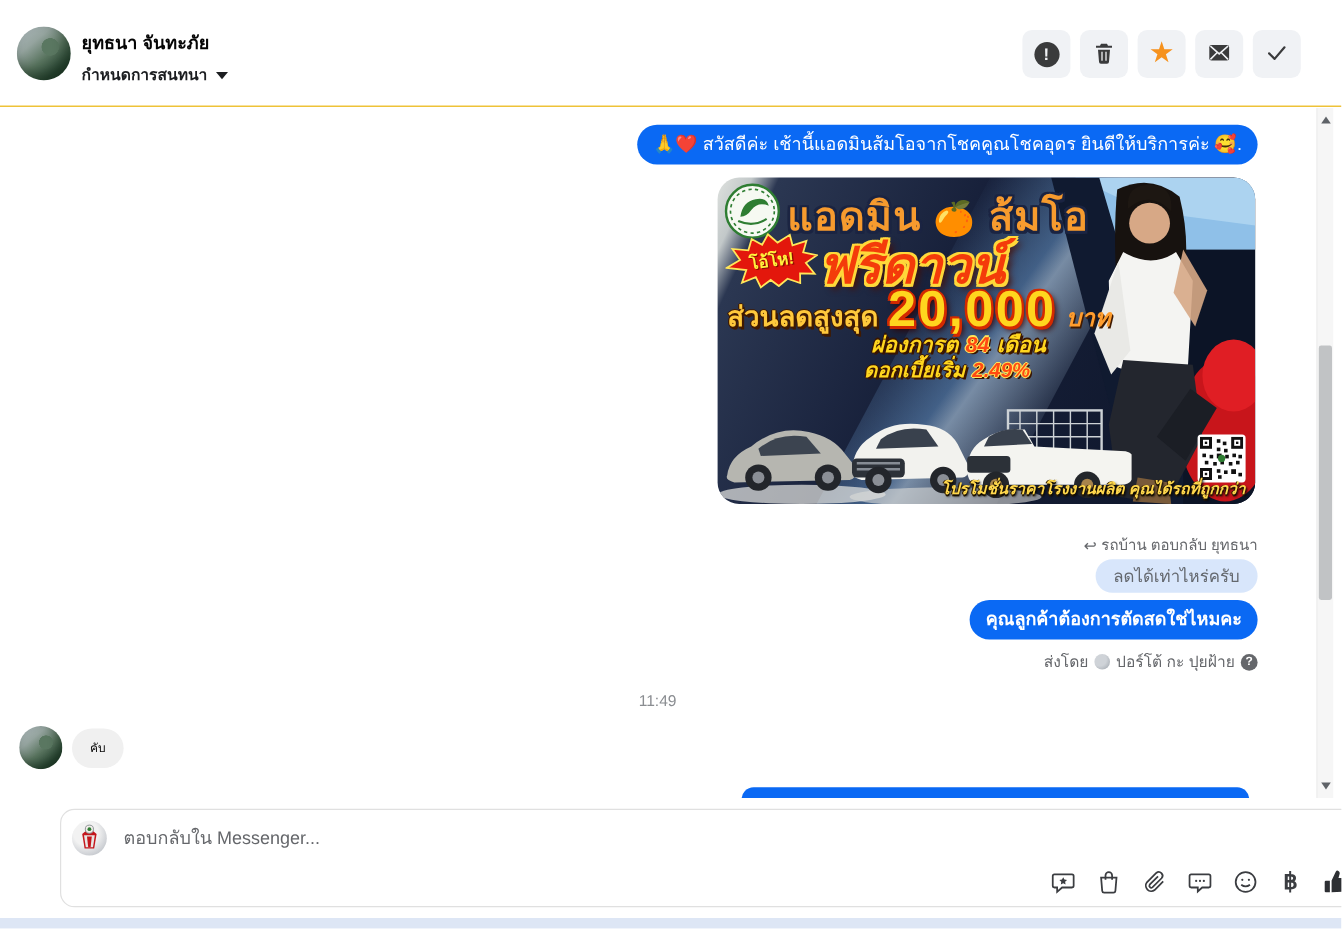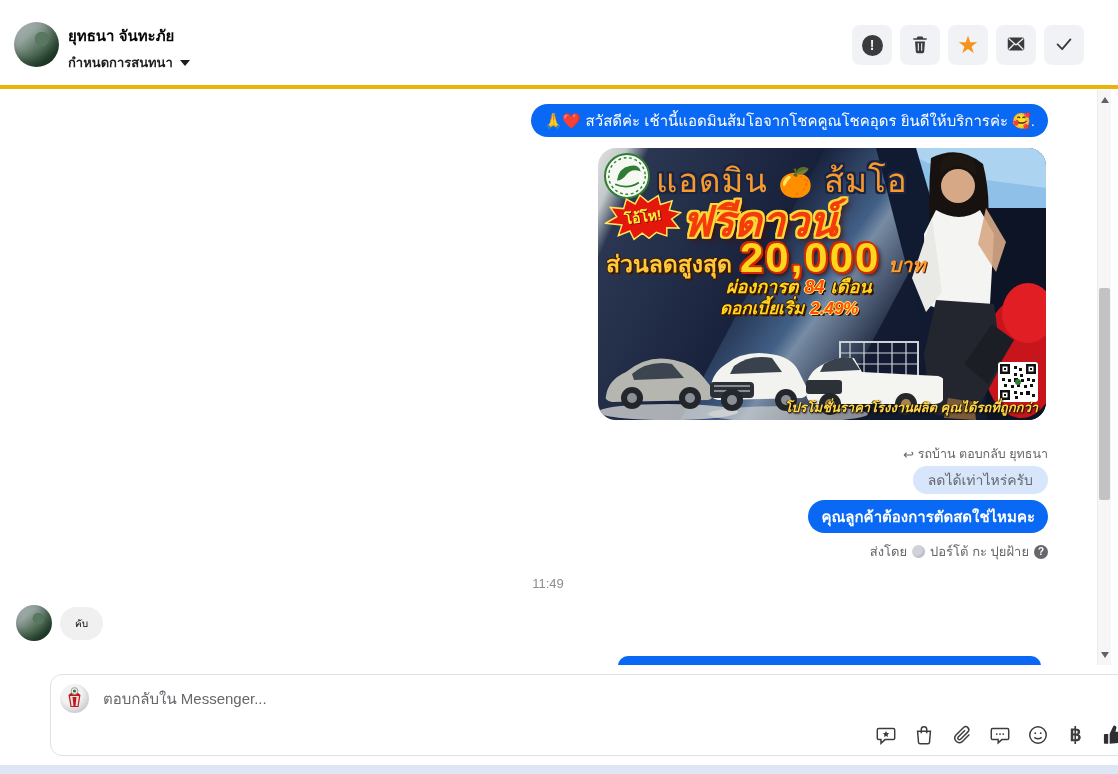--- a/index.html
+++ b/index.html
@@ -1,20 +1,20 @@
 <!DOCTYPE html>
 <html><head>
 <meta charset="utf-8">
 <style>
   * { margin:0; padding:0; box-sizing:border-box; }
   html,body { width:1118px; height:774px; font-family:"Liberation Sans",sans-serif; background:#fff; }
   #app { position:relative; width:1118px; height:774px; background:#fff; overflow:hidden; }
 
   
-  .header { position:absolute; top:0; left:0; width:1118px; height:89px; background:#fff; border-bottom:4px solid #eab308;padding-left:20px; }
+  .header { position:absolute; top:0; left:0; width:1118px; height:89px; background:#fff; border-bottom:1px solid #eab308;padding-left:20px; }
   .header-avatar { position:absolute; left:14px; top:22px; width:45px; height:45px; border-radius:50%;
     background:
       radial-gradient(circle at 62% 38%, #5a7761 0 18%, transparent 19%),
       linear-gradient(140deg,#aeb9bd 0%, #95a49f 30%, #59745f 55%, #2e4b38 78%, #1c3526 100%);
     box-shadow: inset -4px -6px 10px rgba(10,30,15,.45); }
   .header-name { position:absolute; left:68px; top:24px; font-size:15px; font-weight:700; color:#050505; }
   .header-sub { position:absolute; left:68px; top:52px; font-size:13px; font-weight:600; color:#1c1e21; display:flex; align-items:center; gap:7px; cursor:pointer; }
   .caret-down { width:0; height:0; border-left:5px solid transparent; border-right:5px solid transparent; border-top:6px solid #1c1e21; }
   .header-actions { position:absolute; top:25px; right:34px; display:flex; gap:8px; }
   .action-btn { width:40px; height:40px; border-radius:8px; background:#f0f2f5; border:none; display:flex; align-items:center; justify-content:center; cursor:pointer; }
@@ -28,21 +28,21 @@
     padding:6px 13px; border-radius:18px; white-space:nowrap; }
   .bubble-greeting { top:14px; }
   .bubble-question { top:410px; font-weight:600; }
 
   .ad-card { position:absolute; right:50px; top:58px; width:448px; height:272px; border-radius:18px; overflow:hidden; cursor:pointer;
     background: linear-gradient(115deg,#dfe2df 0%, #c2c8c9 5%, #2b3752 9%, #17203a 40%, #0d1528 100%); }
   .ad-card .streak { position:absolute; left:150px; top:-20px; width:150px; height:330px; transform:skewX(-28deg);
     background:linear-gradient(100deg, rgba(110,160,215,0) 0%, rgba(120,175,230,.45) 45%, rgba(200,230,255,.55) 55%, rgba(110,160,215,0) 100%); }
   .ad-logo { position:absolute; left:6px; top:5px; width:46px; height:46px; border-radius:50%; background:#f6f9f2; border:2px solid #2e7d32; }
   .ad-logo svg { position:absolute; inset:0; }
-  .ad-title { position:absolute; left:58px; top:6px; font-size:33px; font-weight:400; color:#f79b2e; letter-spacing:1px;
+  .ad-title { position:absolute; left:58px; top:6px; font-size:33px; font-weight:700; color:#f79b2e; letter-spacing:1px;
     text-shadow:-2px 0 #1b2442,2px 0 #1b2442,0 -2px #1b2442,0 2px #1b2442,-2px -2px #1b2442,2px 2px #1b2442,-2px 2px #1b2442,2px -2px #1b2442; }
   .ad-title .emoji { font-size:28px; text-shadow:none; }
   .ad-burst { position:absolute; left:6px; top:46px; width:78px; height:46px; transform:rotate(-8deg); }
   .ad-burst .burst-label { position:absolute; inset:0; display:flex; align-items:center; justify-content:center;
     color:#fff23c; font-weight:800; font-size:14px; text-shadow:1px 1px #8c0d00; }
   .ad-headline { position:absolute; left:84px; top:40px; font-size:42px; font-weight:800; font-style:italic; color:#f43b0a;
     text-shadow:-2px 0 #ffd83a,2px 0 #ffd83a,0 -2px #ffd83a,0 2px #ffd83a,-2px -2px #ffd83a,2px 2px #ffd83a,-2px 2px #ffd83a,2px -2px #ffd83a, 4px 4px 6px #4a0d00; }
   .ad-line-discount { position:absolute; left:8px; top:86px; display:flex; align-items:baseline; gap:8px; }
   .ad-discount-label { font-size:23px; font-weight:800; color:#ffc93c;
     text-shadow:-1px 0 #401a00,1px 0 #401a00,0 -1px #401a00,0 1px #401a00,2px 2px #401a00; }

